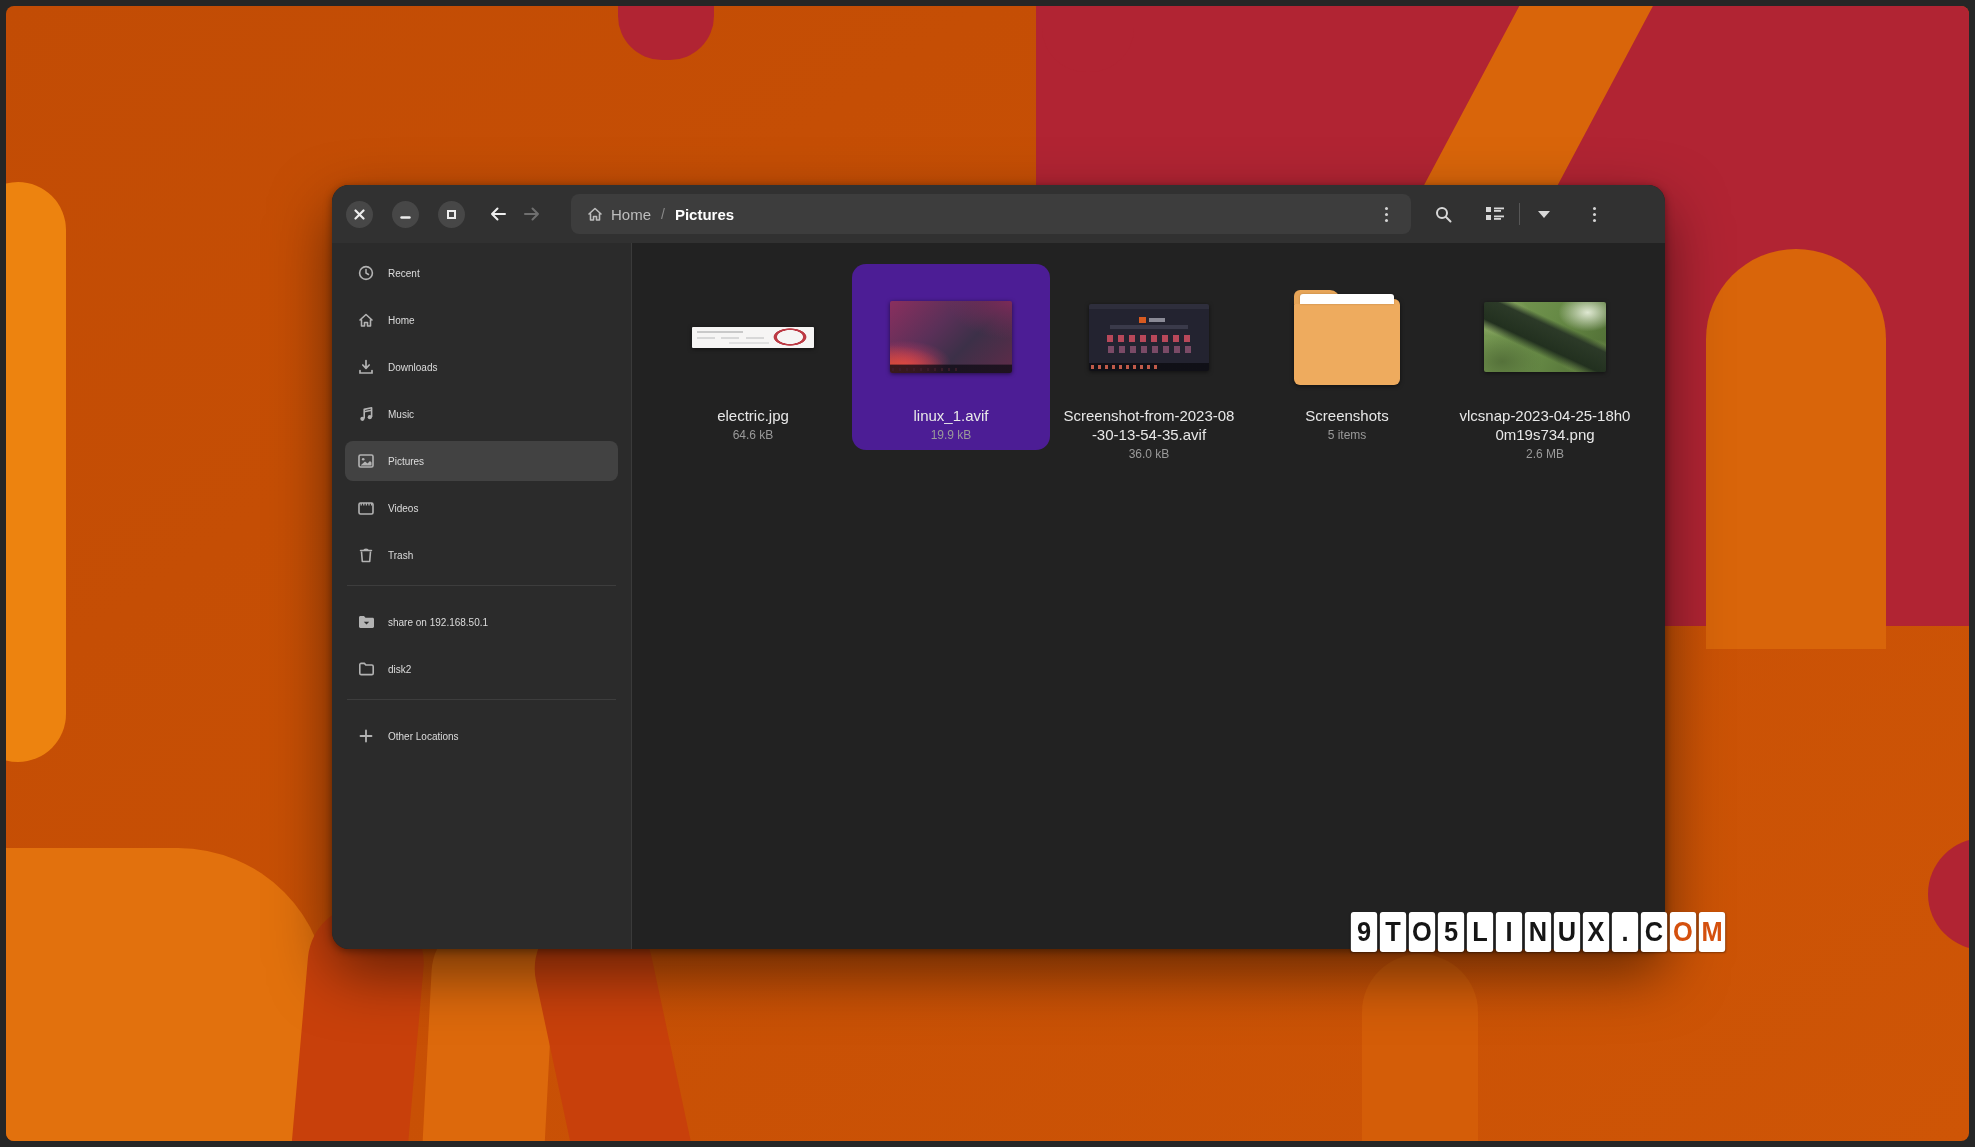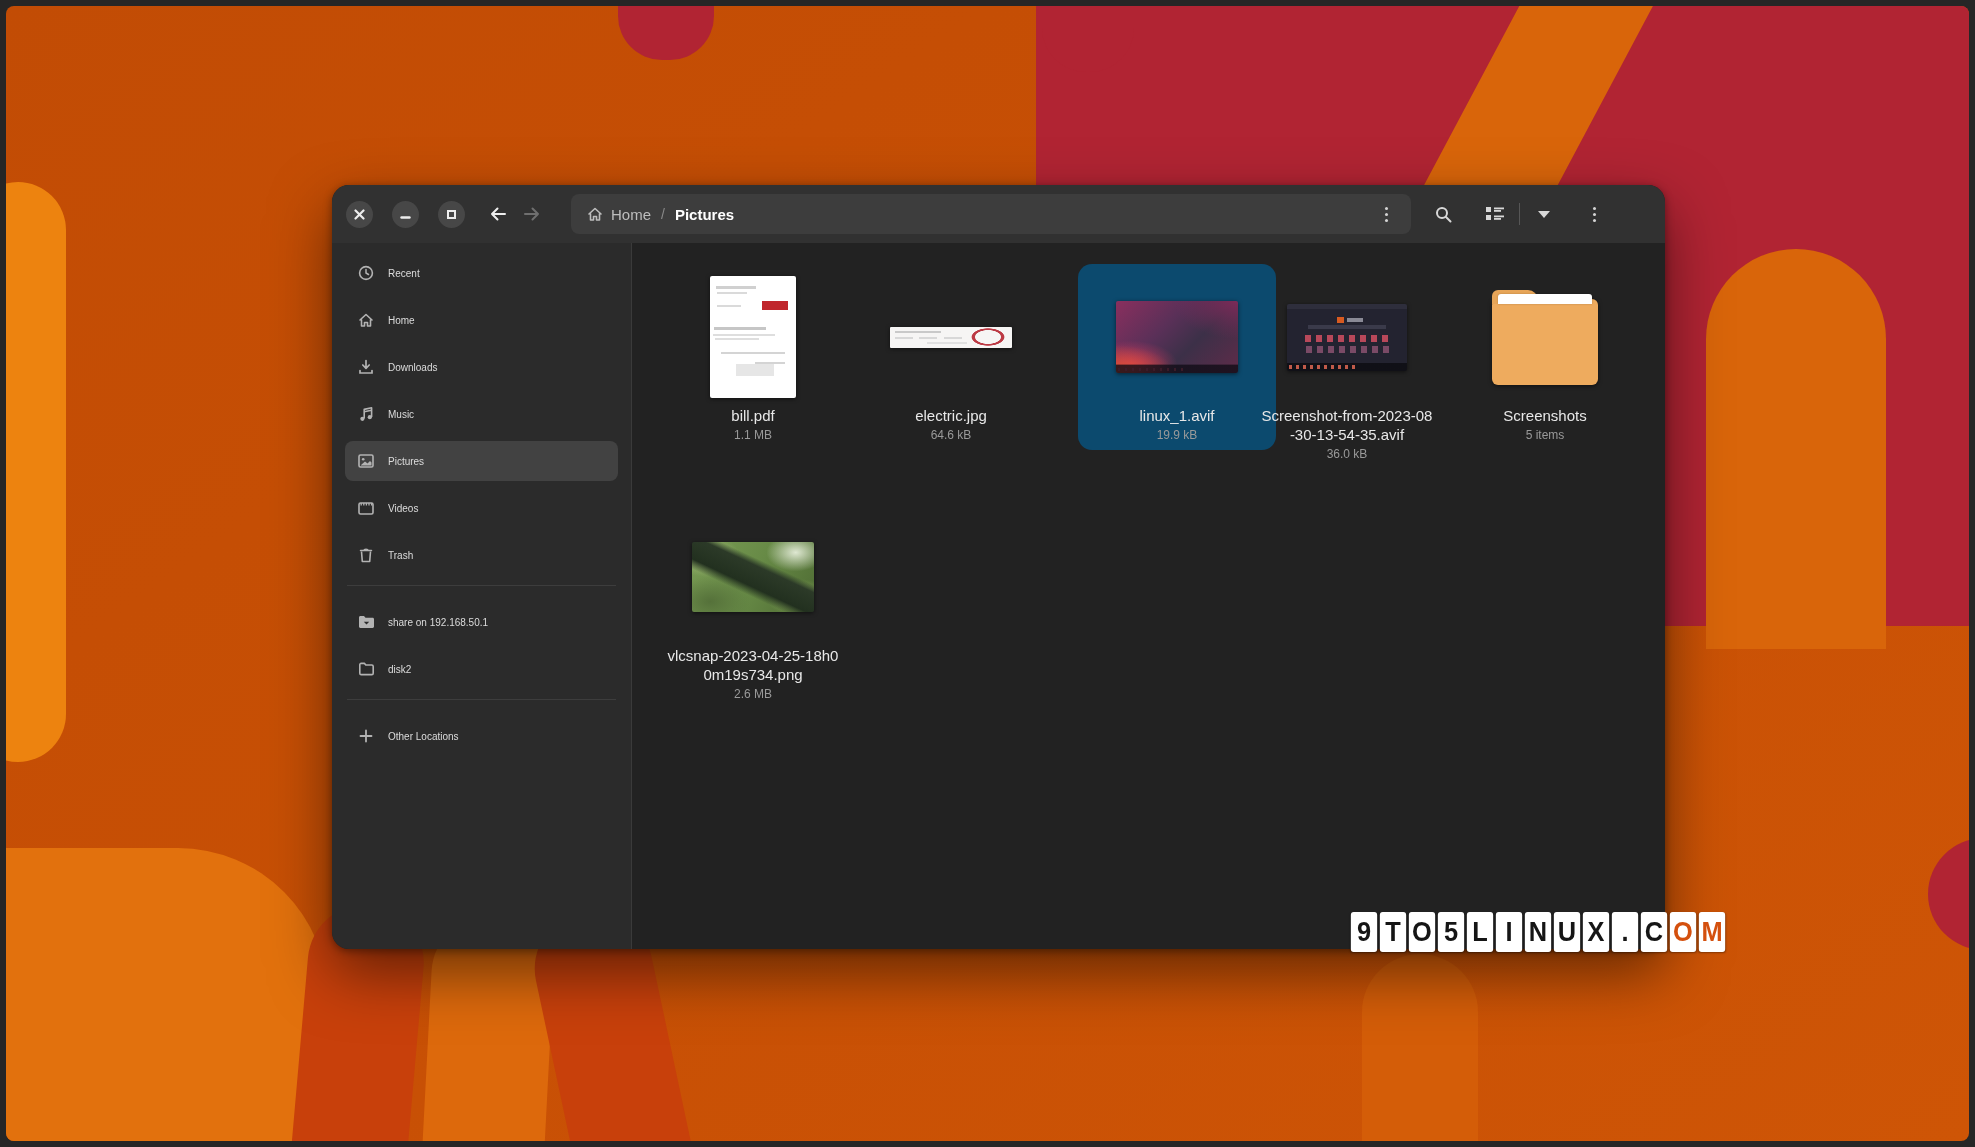--- a/index.html
+++ b/index.html
@@ -56,21 +56,21 @@
   .side-item { height:40px; display:flex; align-items:center; gap:13px; padding:0 12px; border-radius:8px;
     color:#dcdcdc; font-size:10px; margin-bottom:7px; }
   .side-item .sicon { width:18px; display:flex; justify-content:center; color:#b3b3b3; flex:0 0 auto; }
   .side-item.selected { background:#424242; }
   .side-div { height:1px; background:#3d3d3d; margin:10px 2px 16px 2px; }
 
   .content { position:relative; flex:1; background:#222222; }
   .grid { position:absolute; left:22px; top:21px; display:grid; grid-template-columns:repeat(5,198px); grid-auto-rows:240px; }
   .tile { width:198px; height:fit-content; padding:6px 8px 8px 8px; border-radius:14px;
     display:flex; flex-direction:column; align-items:center; }
-  .tile.selected { background:#0c4a6e;margin-left:28px; }
+  .tile.selected { background:#4c1d95; }
   .iconbox { height:134px; width:100%; display:flex; align-items:center; justify-content:center; }
   .fname { margin-top:3px; max-width:172px; text-align:center; color:#e8e8e8; font-size:15px; line-height:1.25;
     overflow-wrap:anywhere; word-break:break-all; }
   .fsize { margin-top:2px; color:#9a9a9a; font-size:12px; text-align:center; }
 
   
   .thumb { box-shadow:0 1px 4px rgba(0,0,0,.55); }
   .thumb-pdf { width:86px; height:122px; background:
       linear-gradient(#c0262c,#c0262c) no-repeat 86% 22% / 26px 9px,
       linear-gradient(#d0d0d0,#d0d0d0) no-repeat 12% 8% / 40px 3px,
@@ -322,27 +322,20 @@
                   <path d="M7 1.5 V12.5 M1.5 7 H12.5" stroke="currentColor" stroke-width="1.8" stroke-linecap="round"></path>
                 </svg>
               </span>
             <span>Other Locations</span>
           </div>
         </div>
 
         <div class="content">
           <div class="grid">
 
-            <div class="tile">
-              <div class="iconbox">
-                  <div class="thumb thumb-pdf"></div>
-                </div>
-              <div class="fname">bill.pdf</div>
-              <div class="fsize">1.1 MB</div>
-            </div>
 
             <div class="tile">
               <div class="iconbox">
                   <div class="thumb thumb-strip"></div>
                 </div>
               <div class="fname">electric.jpg</div>
               <div class="fsize">64.6 kB</div>
             </div>
 
 

